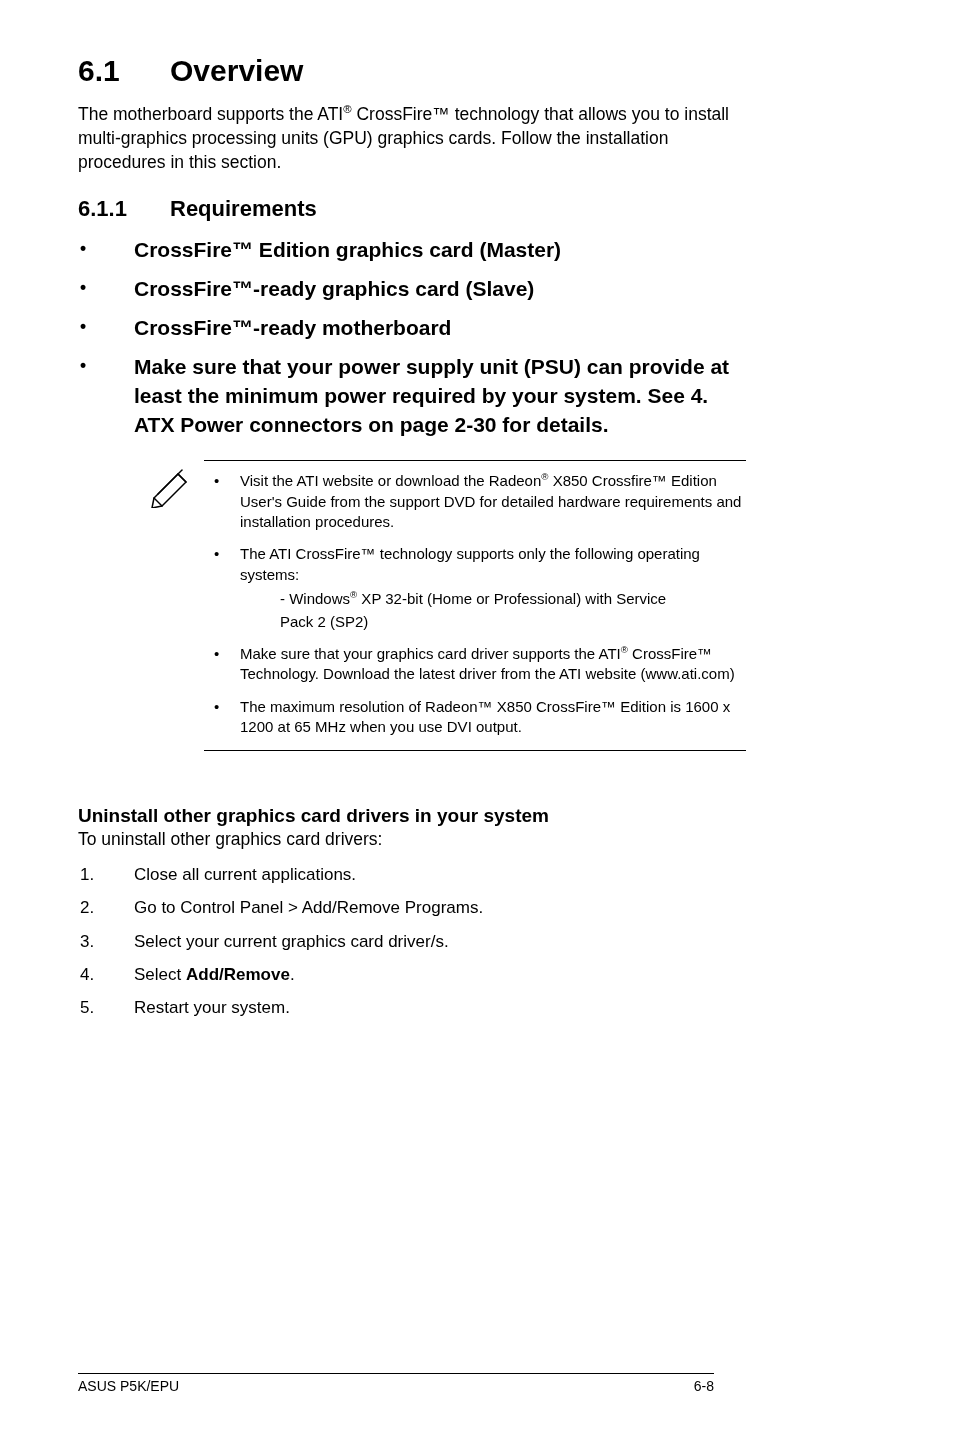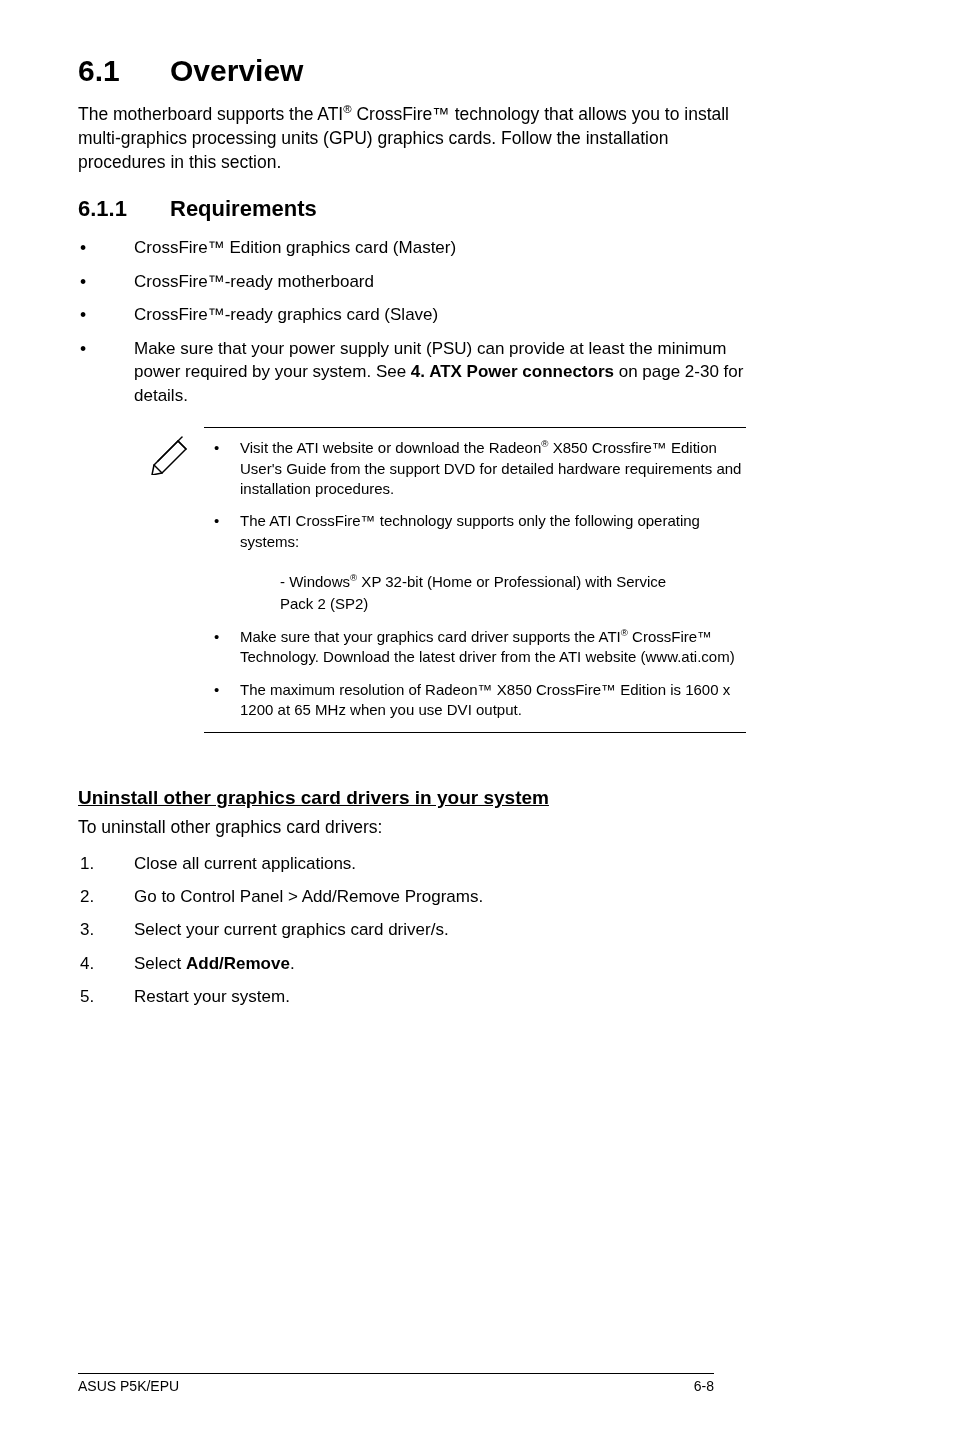--- a/index.html
+++ b/index.html
@@ -38,23 +38,24 @@
   }
   .h2 .num { display: inline-block; width: 92px; }
   ul.bullets {
     list-style: none;
     padding: 0;
     margin: 0 0 20px 0;
   }
   ul.bullets > li {
     position: relative;
     padding-left: 56px;
-    font-size: 17px;
+    font-size: 21px;
     line-height: 1.38;
     margin: 0 0 10px 0;
+    font-weight: bold;
   }
   ul.bullets > li::before {
     content: "•";
     position: absolute;
     left: 2px;
     top: 0;
     font-size: 17.5px;
   }
   .note-block {
     margin: 20px 0 0 80px;
@@ -86,34 +87,33 @@
     margin: 0 0 12px 0;
   }
   ul.note-list > li::before {
     content: "•";
     position: absolute;
     left: 10px;
     top: 0;
     font-size: 15px;
   }
   .note-sublist {
-    margin: 20px 0 0 40px;
+    margin: 4px 0 0 40px;
   }
   .note-sublist .subline {
     font-size: 15px;
     line-height: 1.36;
     padding-left: 10px;
     text-indent: -10px;
     margin: 0 0 2px 0;
   }
   .h3 {
     font-weight: 700;
     font-size: 19px;
-    margin: 0 0 6px 0;
-    text-decoration: underline;
+    margin: 0 0 0 0;
   }
   ol.steps {
     list-style: none;
     padding: 0;
     margin: 10px 0 0 0;
     counter-reset: step;
   }
   ol.steps > li {
     counter-increment: step;
     position: relative;
@@ -152,22 +152,22 @@
   </h1>
 
   <p class="body-text">The motherboard supports the ATI<sup>®</sup> CrossFire™ technology that allows you to install multi-graphics processing units (GPU) graphics cards. Follow the installation procedures in this section.</p>
 
   <h2 class="h2">
     <span class="num">6.1.1</span><span>Requirements</span>
   </h2>
 
   <ul class="bullets">
     <li>CrossFire™ Edition graphics card (Master)</li>
+    <li>CrossFire™-ready graphics card (Slave)</li>
     <li>CrossFire™-ready motherboard</li>
-    <li>CrossFire™-ready graphics card (Slave)</li>
     <li>
       <span>Make sure that your power supply unit (PSU) can provide at least the minimum power required by your system. See </span><b>4. ATX Power connectors</b><span> on page 2-30 for details.</span>
     </li>
   </ul>
 
   <div class="note-block">
     <div class="note-icon">
       <svg width="46" height="40" viewBox="0 0 46 40">
         <g fill="none" stroke="#000" stroke-width="1.5" stroke-linejoin="round" stroke-linecap="round">
           <path d="M6 30 L30 6 L38 14 L14 38 L4 40 Z"></path>

